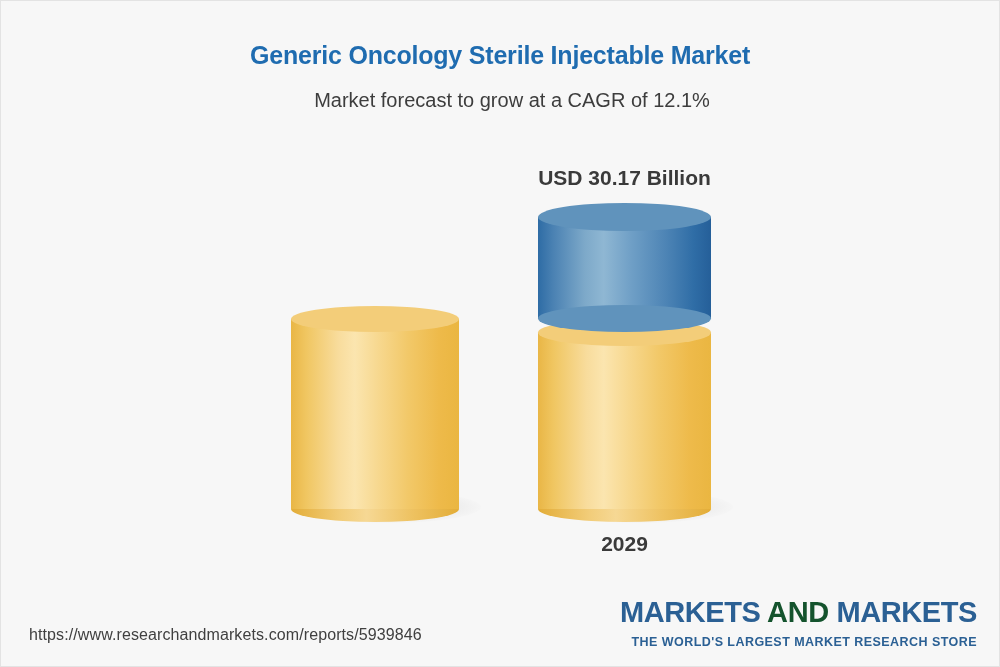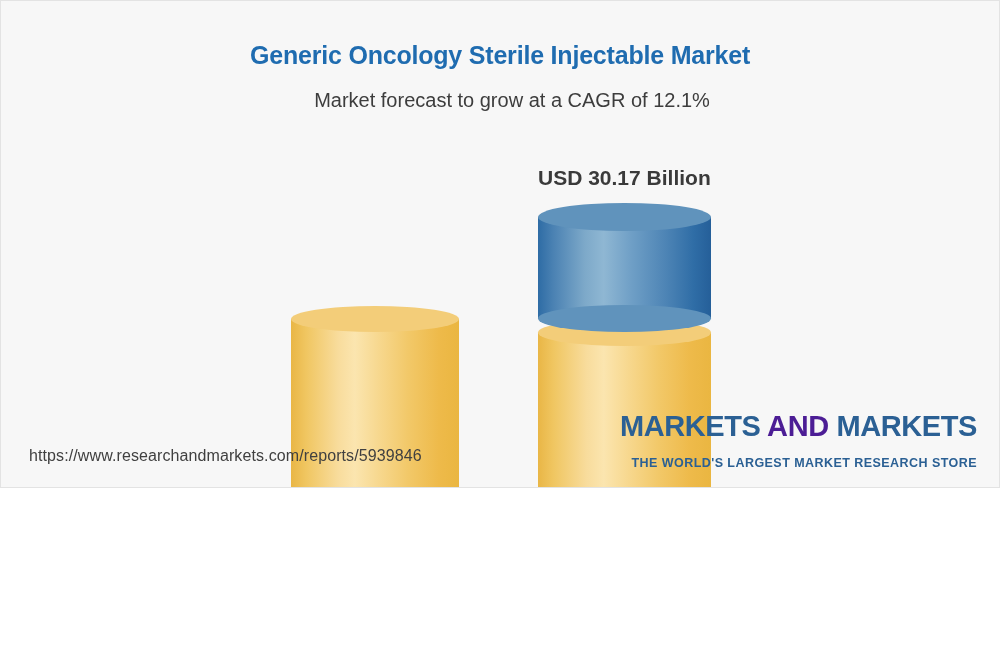--- a/index.html
+++ b/index.html
@@ -6,21 +6,21 @@
     margin: 0;
     padding: 0;
     background: #ffffff;
   }
   body {
     font-family: "Liberation Sans", sans-serif;
   }
   #canvas {
     position: relative;
     width: 1000px;
-    height: 488px;
+    height: 667px;
     background: #f7f7f7;
     border: 1px solid #e3e3e3;
     box-sizing: border-box;
     overflow: hidden;
   }
 
   
   .chart-title {
     position: absolute;
     top: 40px;
@@ -108,20 +108,21 @@
     border-radius: 50%;
     background: radial-gradient(ellipse at center,
         rgba(150,150,150,0.22) 0%,
         rgba(170,170,170,0.10) 55%,
         rgba(200,200,200,0) 75%);
   }
 
   
   .value-label {
     position: absolute;
+    text-align: center;
     font-size: 21px;
     font-weight: bold;
     color: #3a3a3a;
     white-space: nowrap;
   }
   .cat-label {
     position: absolute;
     text-align: center;
     font-size: 21px;
     font-weight: bold;
@@ -145,23 +146,23 @@
     text-align: right;
     line-height: 1;
   }
   .brand-main {
     font-size: 29px;
     font-weight: bold;
     color: #2b6094;
     letter-spacing: -0.4px;
     white-space: nowrap;
   }
-  .brand-main .and { color: #4c1d95; }
+  .brand-main .and { color: #14532d; }
   .brand-tag {
-    margin-top: 16px;
+    margin-top: 9px;
     font-size: 12.5px;
     font-weight: bold;
     color: #2b6094;
     letter-spacing: 0.45px;
     white-space: nowrap;
   }
 </style>
 </head>
 <body>
 
@@ -194,20 +195,21 @@
       <div class="cyl-body yellow" style="top:13px; bottom:0px;"></div>
       <div class="cyl-top yellow" style="top:0px; height:27px;"></div>
     </div>
 
     <div class="cyl" style="left:537px; top:202px; width:173px; height:129px;">
       <div class="cyl-body blue" style="top:14px; bottom:13px;"></div>
       <div class="cyl-top blue" style="bottom:0px; height:27px;"></div>
       <div class="cyl-top blue" style="top:0px; height:28px;"></div>
     </div>
 
+    <div class="cat-label" style="left:537px; top:531px; width:173px;">2029</div>
 
   </div>
 
   <div class="source-url">https://www.researchandmarkets.com/reports/5939846</div>
 
   <div class="brand">
     <div class="brand-main"><span>MARKETS </span><span class="and">AND</span><span> MARKETS</span></div>
     <div class="brand-tag">THE WORLD'S LARGEST MARKET RESEARCH STORE</div>
   </div>
 

